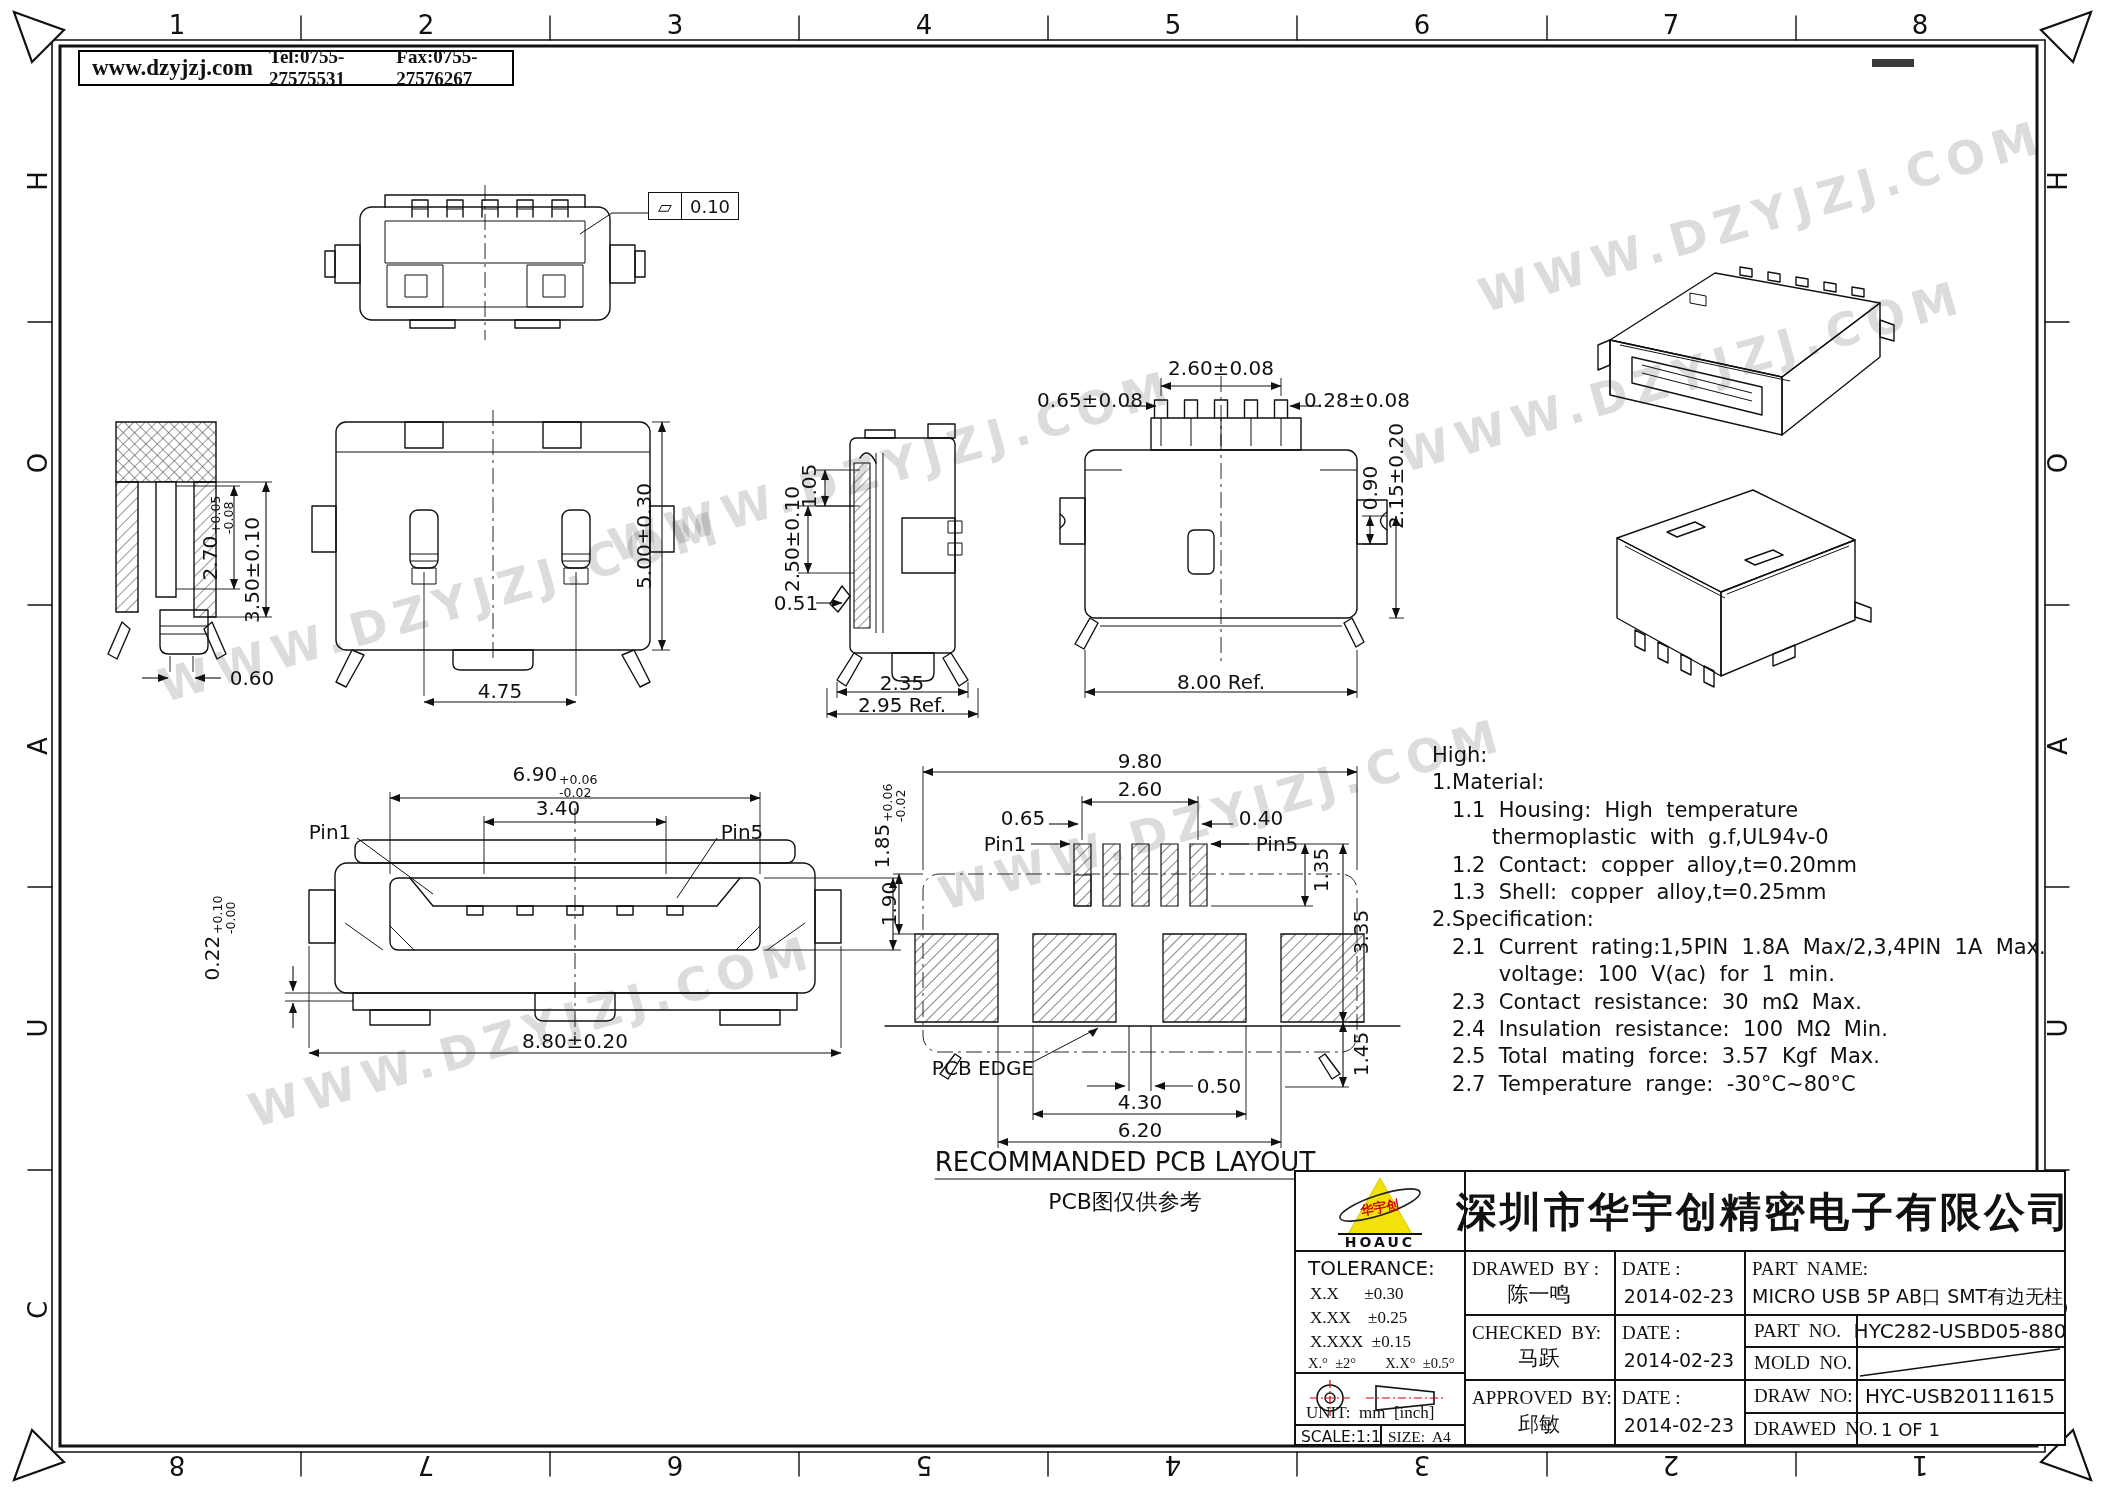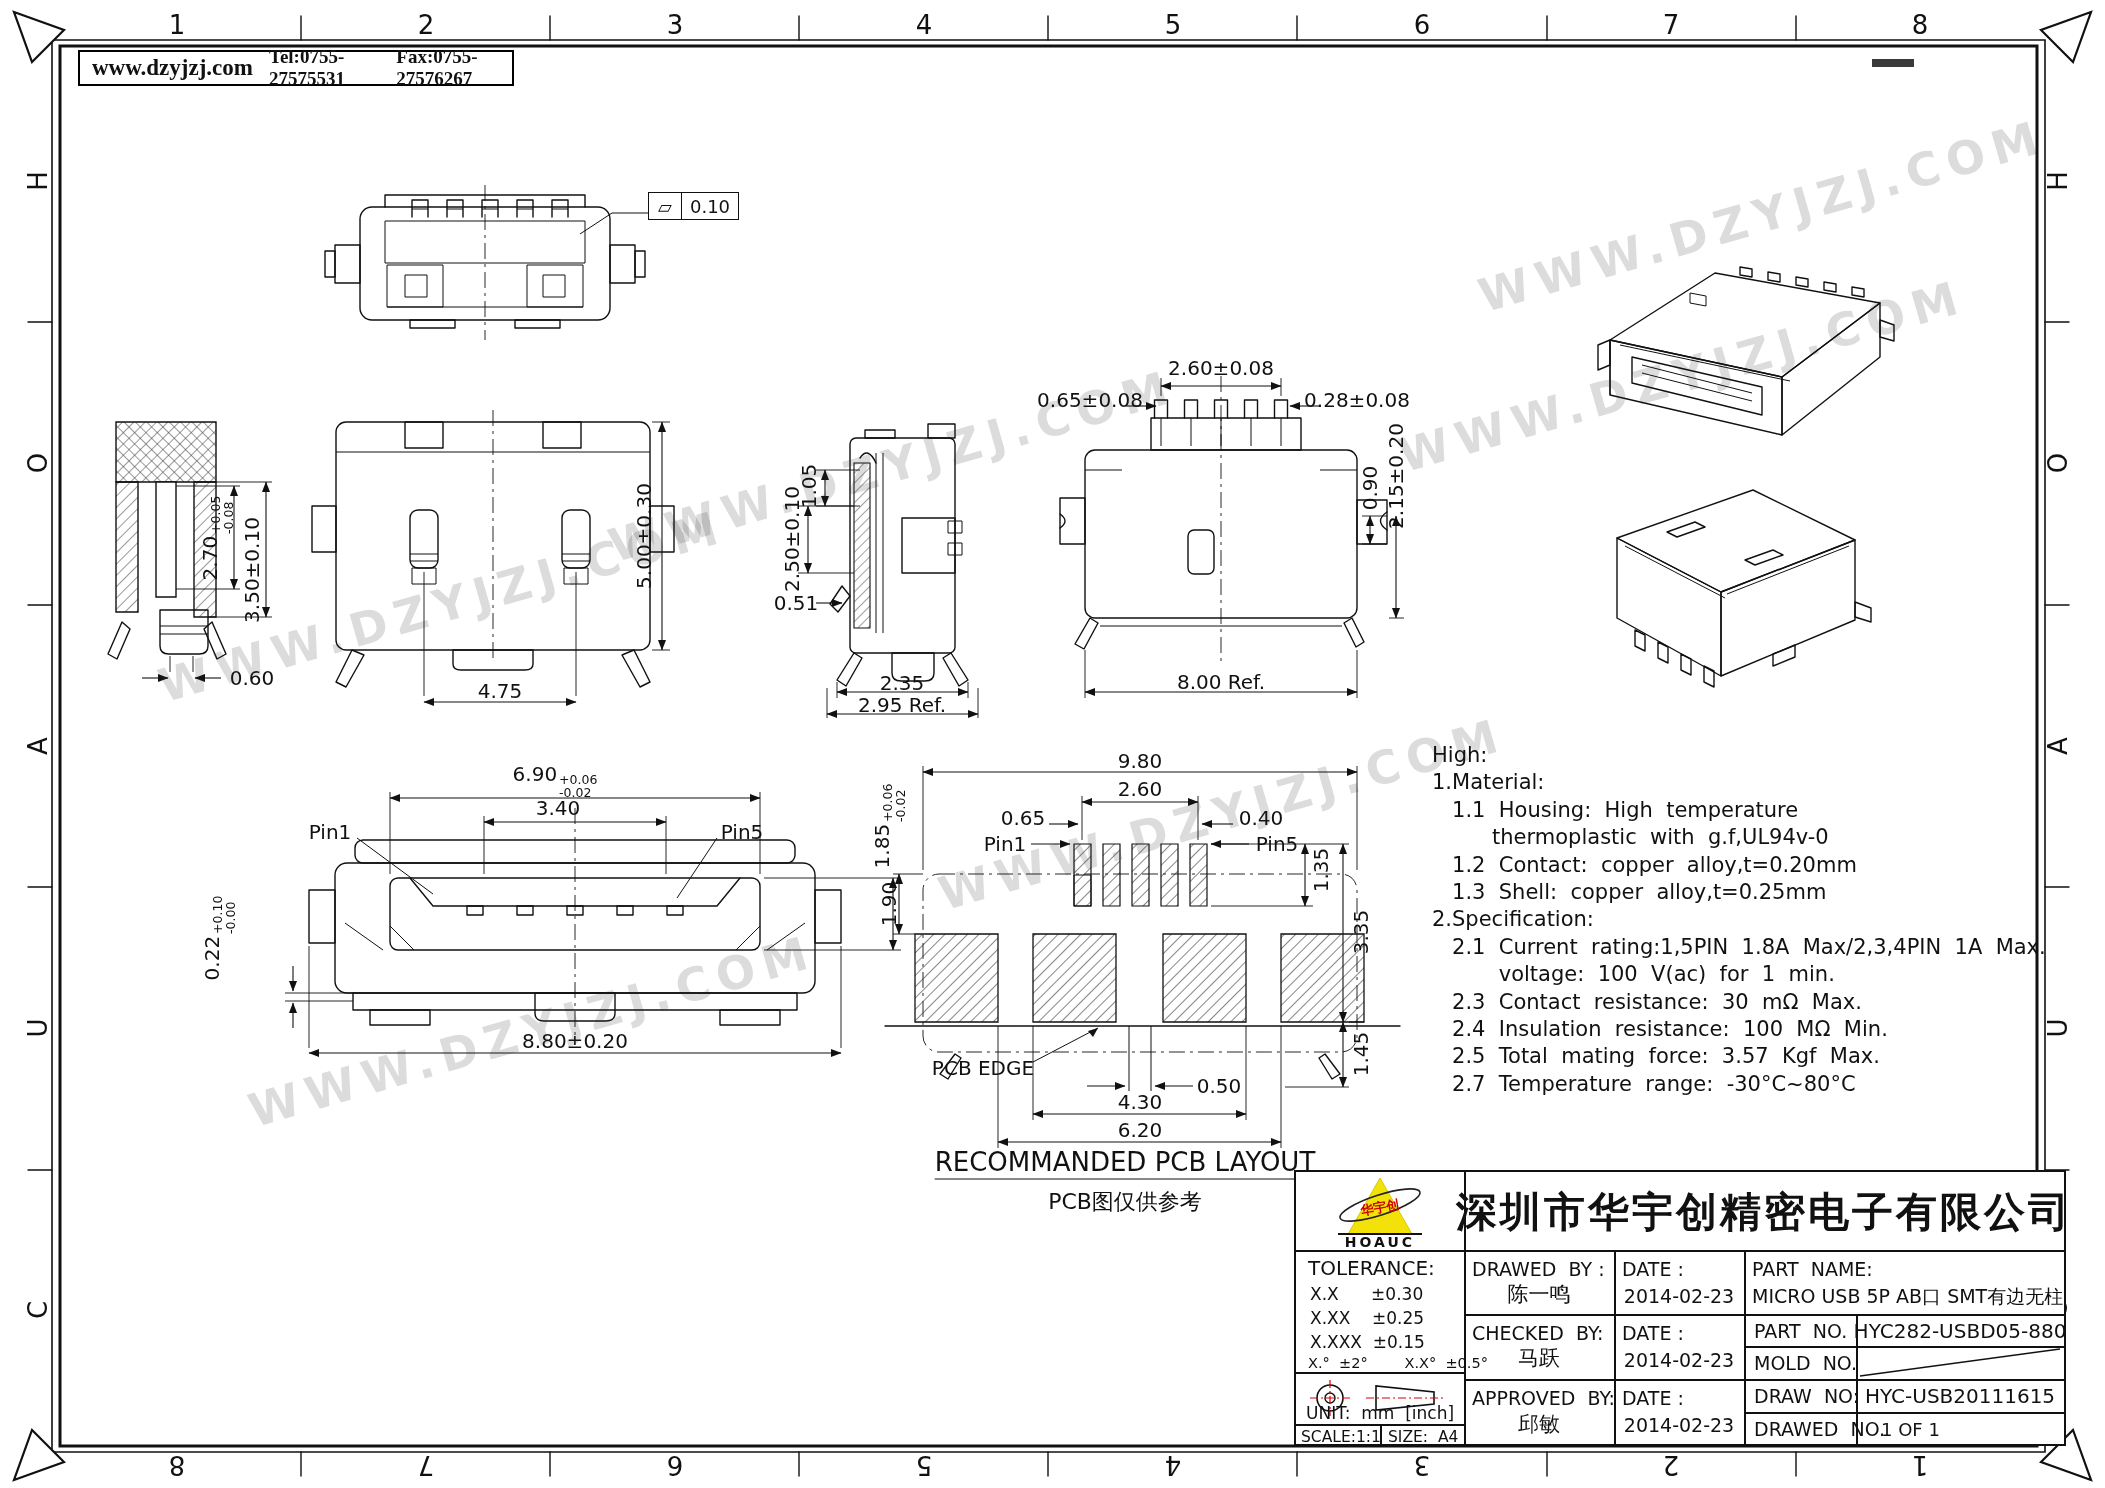--- a/index.html
+++ b/index.html
@@ -35,21 +35,21 @@
   #callout .c2{width:56px;}
   .noteln{white-space:pre;font-size:21px;line-height:27.4px;}
   
   #tb{position:absolute;left:1294px;top:1170px;width:768px;height:272px;border:2.5px solid #111;
       box-sizing:content-box;z-index:30;background:#fff;}
   #tb .hl,#tb .vl{position:absolute;background:#111;}
   #tb .hl{height:2px;} #tb .vl{width:2px;}
   .t-lab{position:absolute;font-size:19px;white-space:pre;}
   .t-mid{position:absolute;font-size:19px;white-space:pre;transform:translate(0,-50%);}
   .t-ctr{position:absolute;white-space:pre;transform:translate(-50%,-50%);}
-  .pre{white-space:pre;}
+  .pre{white-space:pre;font-family:Liberation Serif, serif;}
 </style>
 </head>
 <body>
 
 <div id="sheet">
 
   <svg width="2105" height="1488">
     <defs>
       <marker id="arrG" viewBox="0 0 10 10" refX="9.5" refY="5" markerWidth="10" markerHeight="10" orient="auto-start-reverse">
         <path d="M0,1.2 L10,5 L0,8.8 Z" fill="#111"></path>

